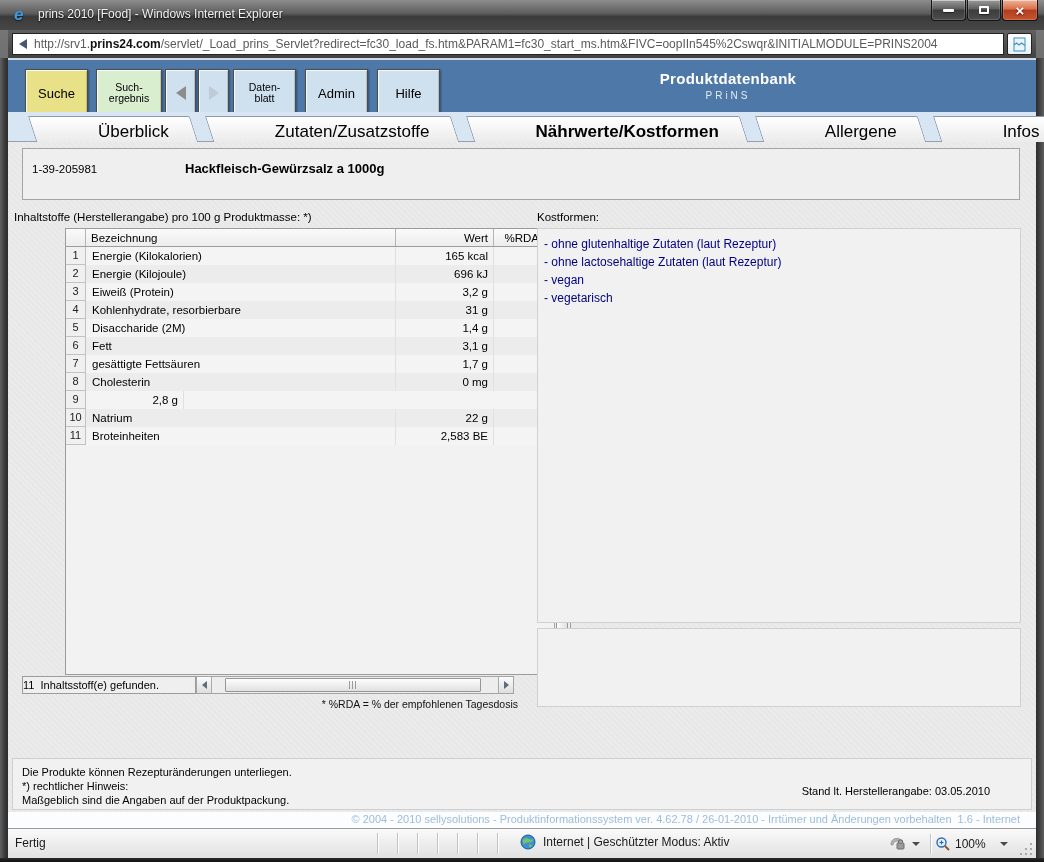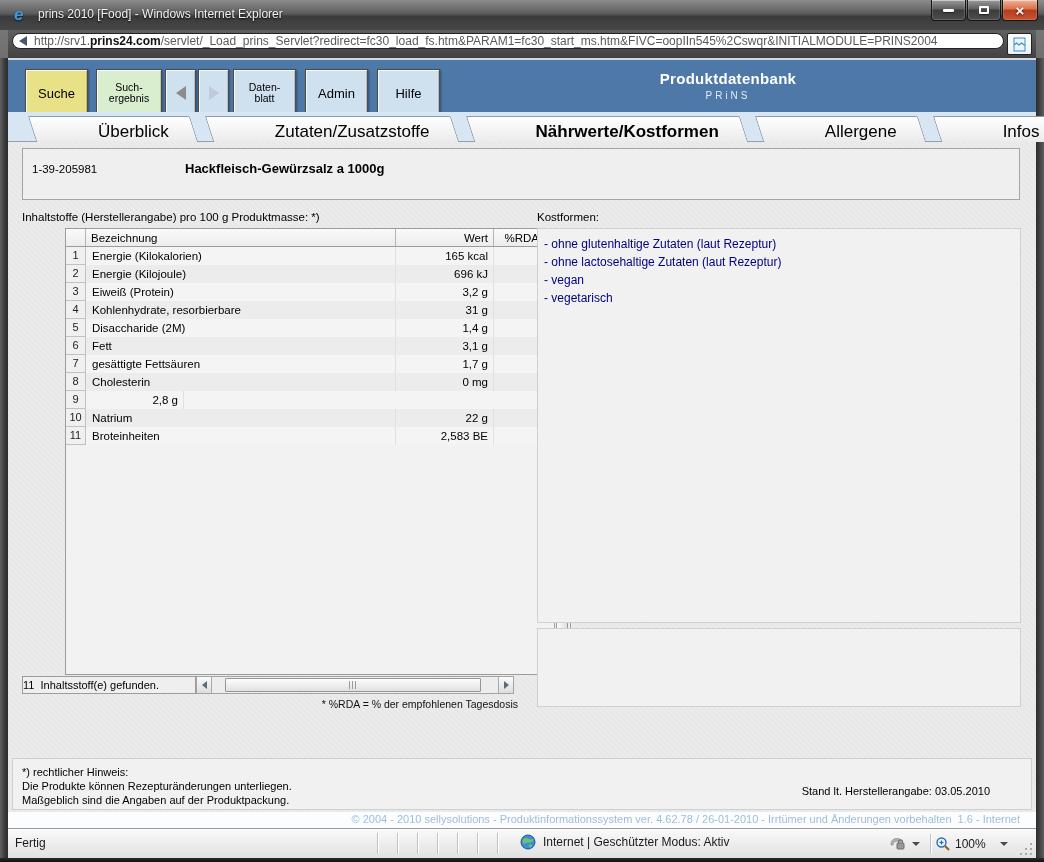--- a/index.html
+++ b/index.html
@@ -19,22 +19,22 @@
     box-shadow:inset 0 1px 0 rgba(255,255,255,.4), inset 0 0 0 1px rgba(255,255,255,.15); cursor:pointer; }
   .btn-min { left:931px; width:35px; } .btn-max { left:967px; width:34px; }
   .btn-close { left:1002px; width:36px;
     background:linear-gradient(180deg,#f0b49a,#d96f48 45%,#b33d20 52%,#c85631); }
   .glyph-min { width:11px; height:3px; background:#fdfdfd; border-radius:1px; box-shadow:0 1px 1px #222; }
   .glyph-max { width:10px; height:8px; border:2px solid #fdfdfd; border-radius:1px; box-shadow:0 1px 1px #222; }
   .glyph-close { color:#fff; font-size:15px; font-weight:bold; line-height:15px; text-shadow:0 1px 2px #5a1005; }
 
   .urlbar { position:absolute; top:30px; left:8px; right:8px; height:28px;
     background:linear-gradient(180deg,#606060,#424242); }
-  .url-field { position:absolute; left:4px; top:3px; right:32px; height:16px; background:#fff;
-    border:1px solid #232323; border-radius:8px; display:flex; align-items:center; padding:0 6px; overflow:hidden; }
+  .url-field { position:absolute; left:4px; top:3px; right:32px; height:22px; background:#fff;
+    border:1px solid #232323; border-radius:0; display:flex; align-items:center; padding:0 6px; overflow:hidden; }
   .address-icon { width:0; height:0; border-top:5px solid transparent; border-bottom:5px solid transparent;
     border-right:8px solid #45586e; margin-right:7px; flex:0 0 auto; }
   .url-text { font-size:12px; color:#5a5a5a; white-space:nowrap; }
   .url-domain { color:#111; font-weight:bold; }
   .compat-btn { position:absolute; right:4px; top:3px; width:25px; height:22px; background:linear-gradient(#fdfdfd,#e9f2f8);
     border:1px solid #232323; border-radius:2px; display:flex; align-items:center; justify-content:center; cursor:pointer; }
 
   .frame-left, .frame-right { position:absolute; top:58px; bottom:4px; width:8px;
     background:linear-gradient(90deg,#616161,#3a3a3a 60%,#2c2c2c); }
   .frame-left { left:0; } .frame-right { right:0; background:linear-gradient(90deg,#2c2c2c,#3f3f3f 40%,#5e5e5e); }
@@ -72,21 +72,21 @@
 
   .content { position:absolute; top:84px; left:0; width:100%; height:670px; background:#ebebeb;
     background-image:repeating-linear-gradient(45deg, rgba(0,0,0,.015) 0 2px, transparent 2px 4px); }
 
   .product-box { position:absolute; left:14px; top:6px; width:998px; height:52px;
     background:#efefef; border:1px solid #a4a4a4; }
   .product-id { position:absolute; left:9px; top:14px; font-size:11.5px; }
   .product-name { position:absolute; left:162px; top:12px; font-size:13px; font-weight:bold; }
 
   .section-label { position:absolute; font-size:11.5px; color:#000; white-space:nowrap; }
-  .lbl-nutrition { left:14px; top:69px; }
+  .lbl-nutrition { left:6px; top:69px; }
   .lbl-kost { left:529px; top:69px; }
 
   
   .tbl { position:absolute; left:14px; top:86px; width:506px; height:447px;
     border:1px solid #9c9c9c; background:#f2f2f2;margin-left:43px; }
   .tbl-grid { position:absolute; left:0; top:0; right:16px; bottom:0; overflow:hidden; }
   .thead { display:flex; height:18px; background:linear-gradient(#fafafa,#ececec);
     border-bottom:1px solid #9c9c9c; font-size:11.5px; }
   .thead > div { display:flex; align-items:center; }
   .h-nr { width:20px; border-right:1px solid #b5b5b5; }
@@ -375,22 +375,22 @@
       <div class="section-label lbl-kost">Kostformen:</div>
       <div class="kost-list">
           <div class="kost-item">- ohne glutenhaltige Zutaten (laut Rezeptur)</div>
           <div class="kost-item">- ohne lactosehaltige Zutaten (laut Rezeptur)</div>
           <div class="kost-item">- vegan</div>
           <div class="kost-item">- vegetarisch</div>
         </div>
       <div class="kost-empty"></div>
 
       <div class="legal-box">
+        <div class="legal-line">Die Produkte können Rezepturänderungen unterliegen.</div>
         <div class="legal-line">*) rechtlicher Hinweis:</div>
-        <div class="legal-line">Die Produkte können Rezepturänderungen unterliegen.</div>
         <div class="legal-line">Maßgeblich sind die Angaben auf der Produktpackung.</div>
       </div>
       <div class="stand">Stand lt. Herstellerangabe: 03.05.2010</div>
     </div>
 
     <div class="copyright">© 2004 - 2010 sellysolutions - Produktinformationssystem ver. 4.62.78 / 26-01-2010 - Irrtümer und Änderungen vorbehalten  1.6 - Internet</div>
 
     <div class="statusbar">
       <span class="status-left">Fertig</span>
       <span class="sb-sep" style="left:369px"></span>

